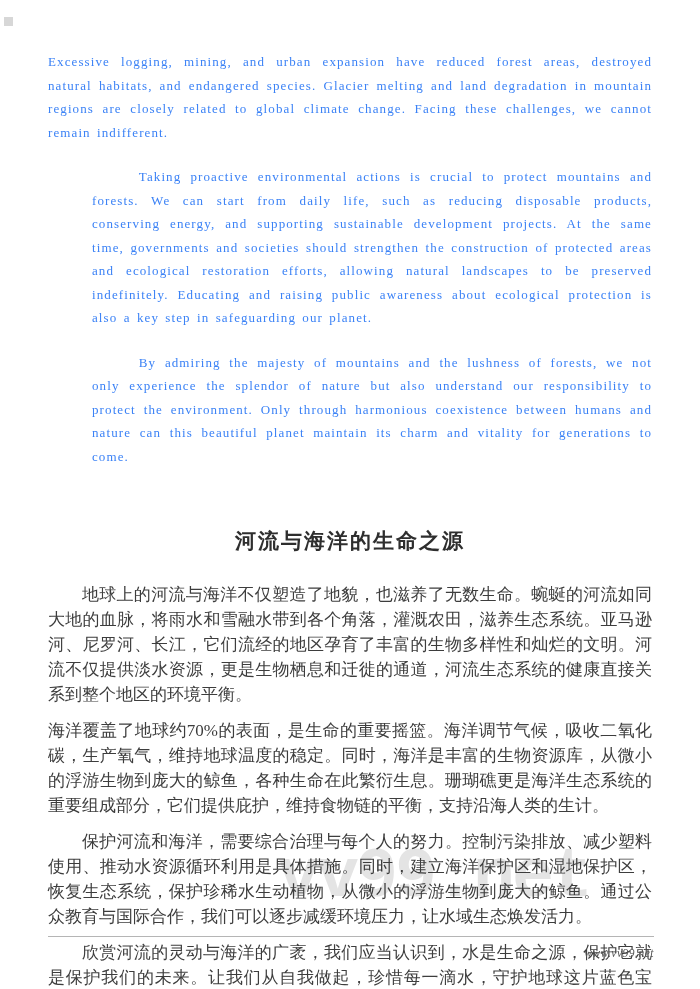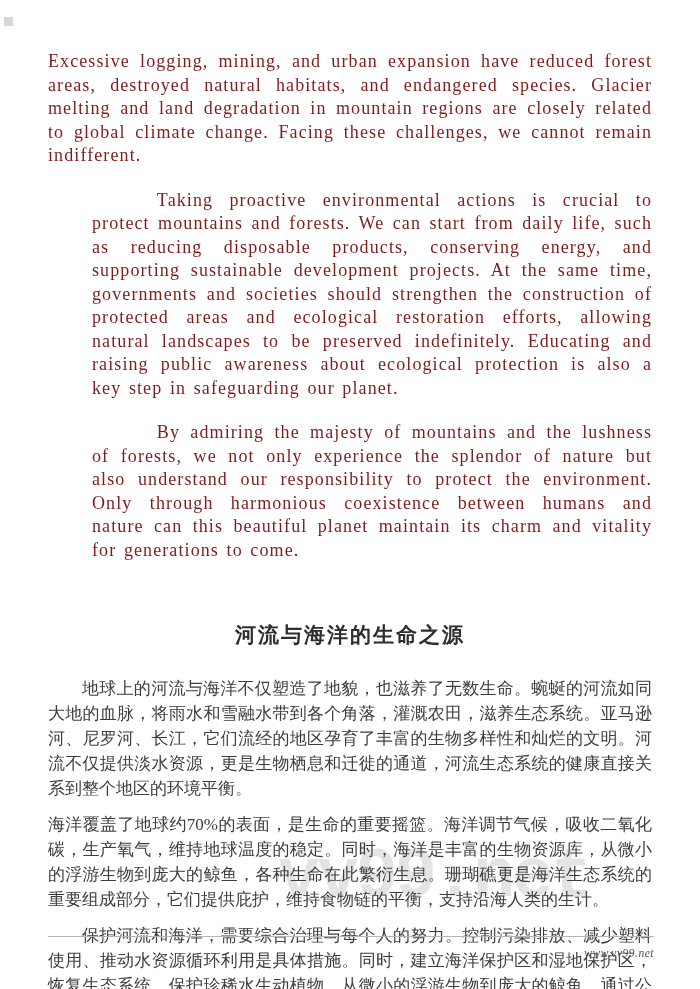--- a/index.html
+++ b/index.html
@@ -31,26 +31,26 @@
     height: 9px;
     background: #d7d7d7;
   }
   .content {
     position: relative;
     z-index: 1;
     padding: 50px 48px 0 48px;
   }
   p { margin: 0; }
   .en {
-    font-size: 18px;
+    font-size: 13px;
     line-height: 23.5px;
     letter-spacing: 1.1px;
     word-spacing: 2px;
     text-align: justify;
-    color: #7f1d1d;
+    color: #3b82f6;
     margin-bottom: 21px;
   }
   .en.indent { text-indent: 3.6em; margin-left: 44px; }
   .title {
     font-size: 21px;
     font-weight: bold;
     text-align: center;
     color: #2e2e2e;
     letter-spacing: 2px;
     margin: 59px 0 27px 0;

